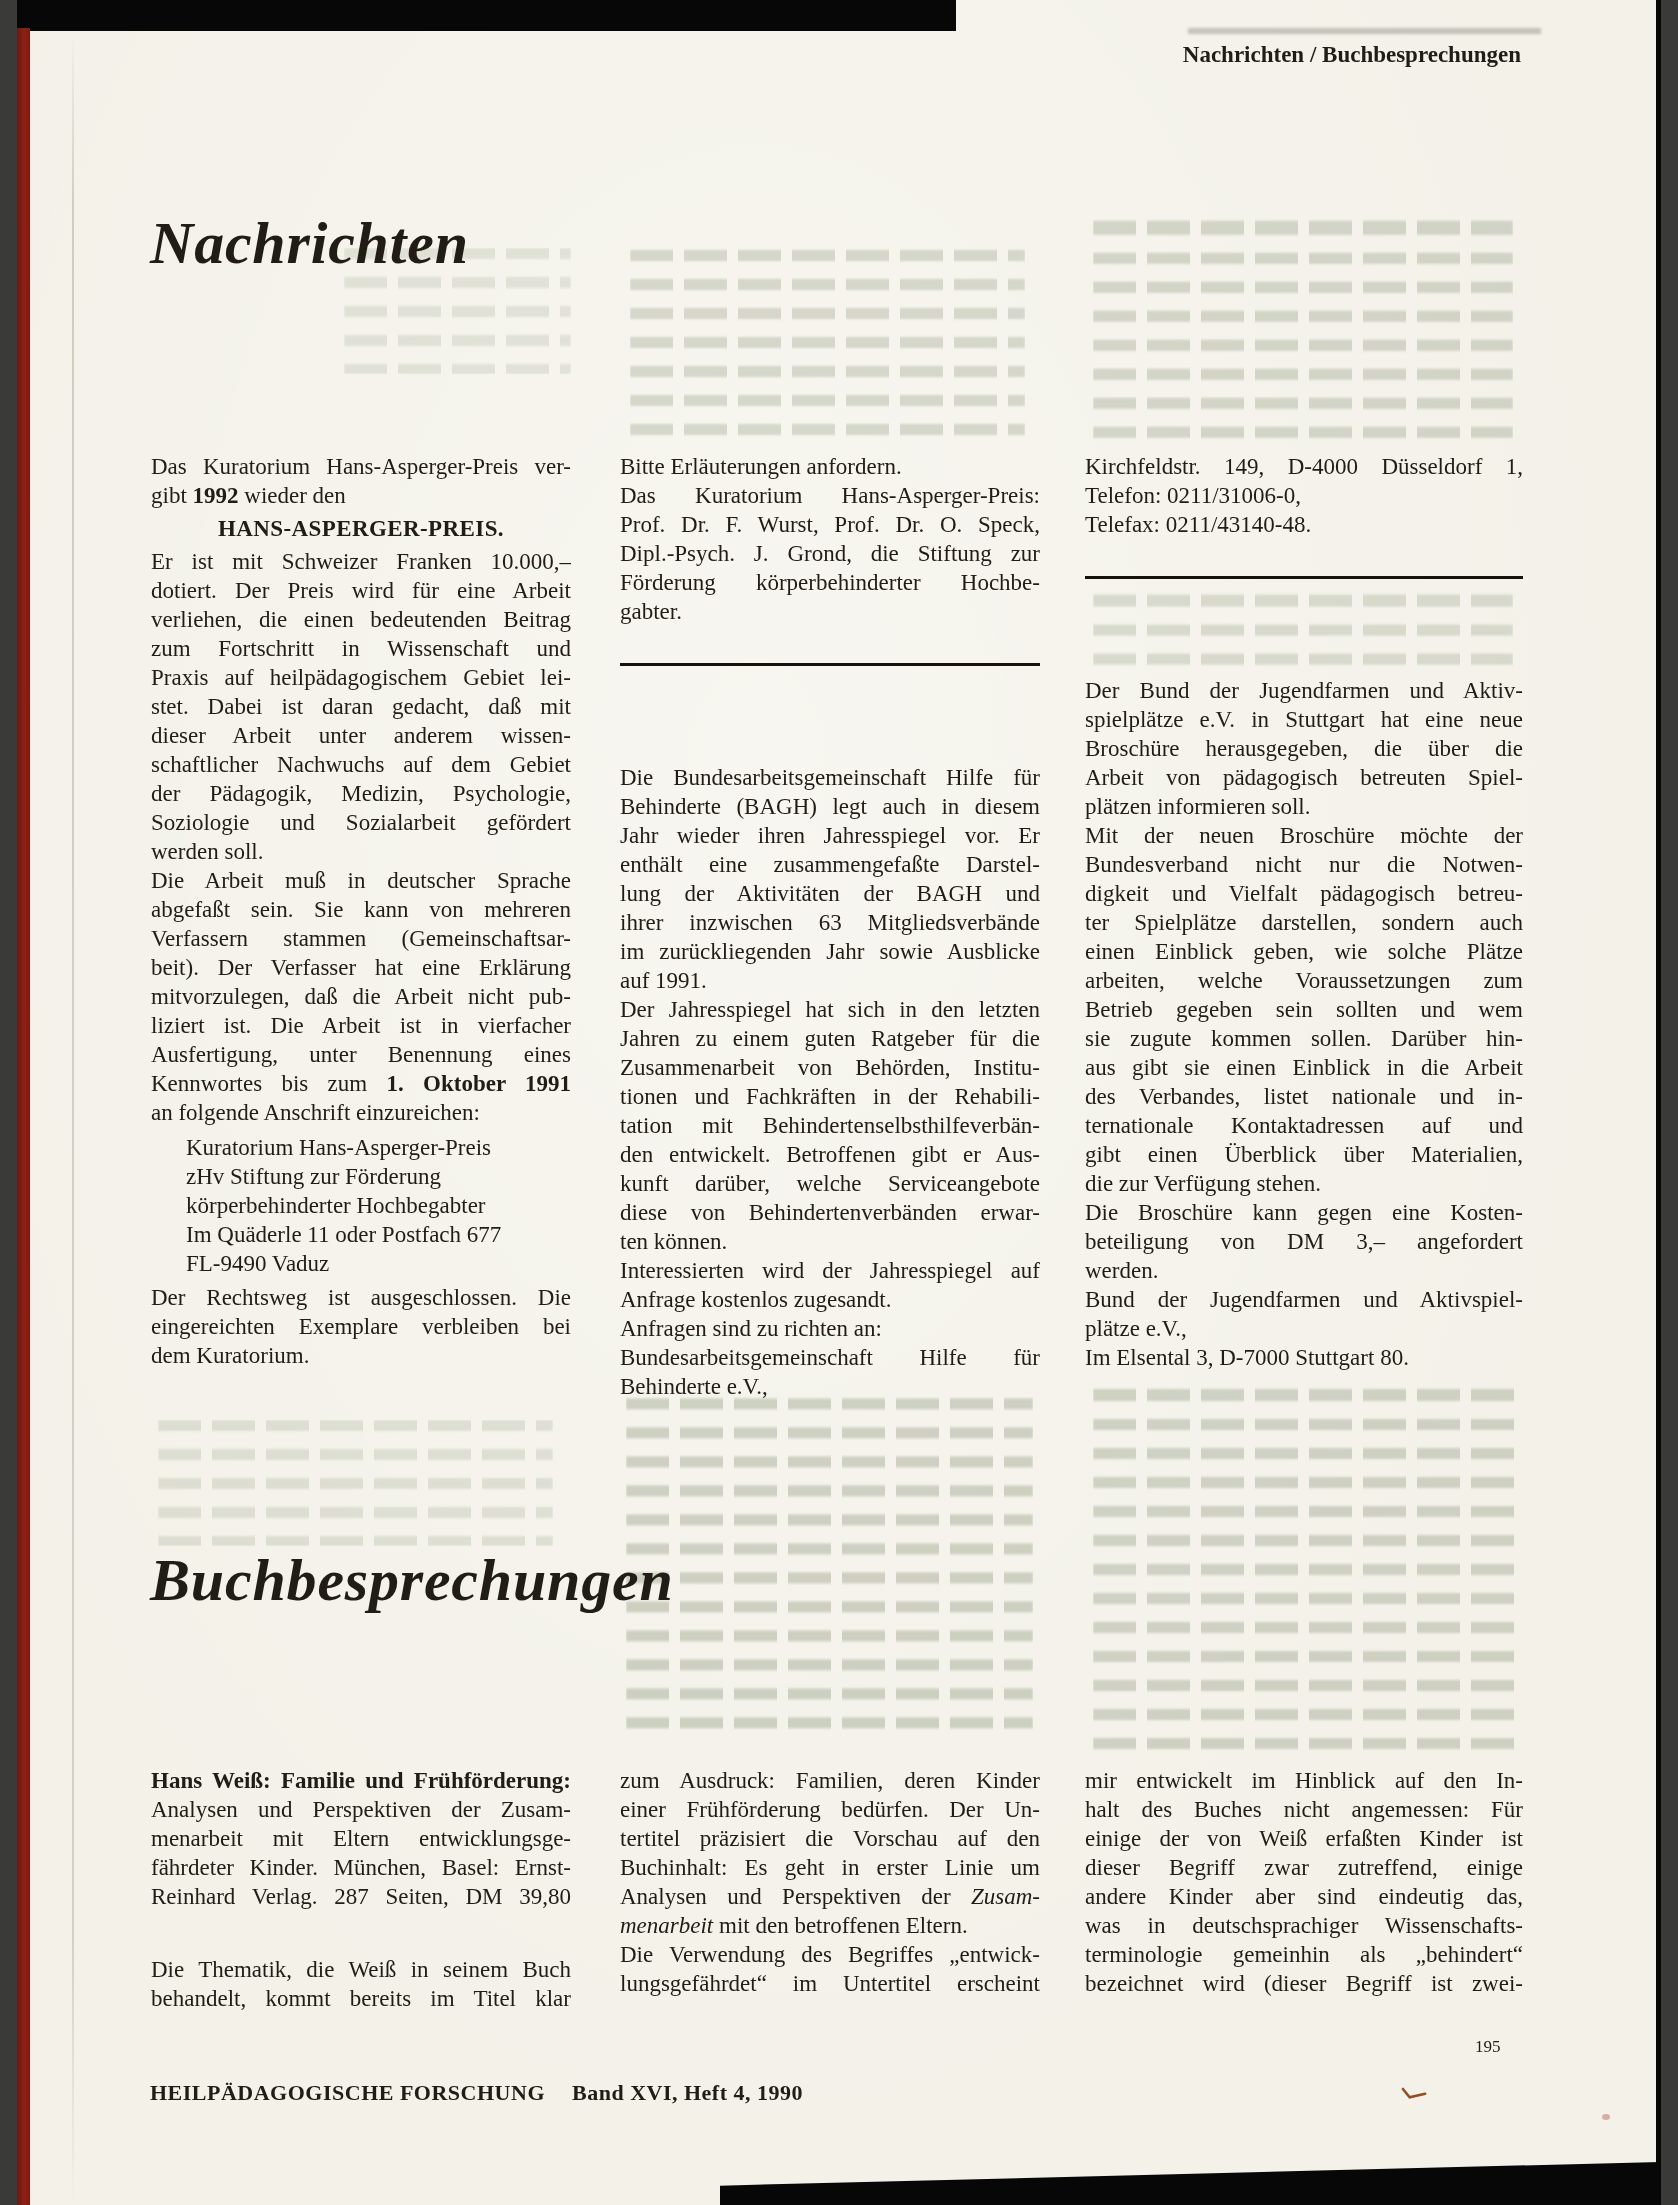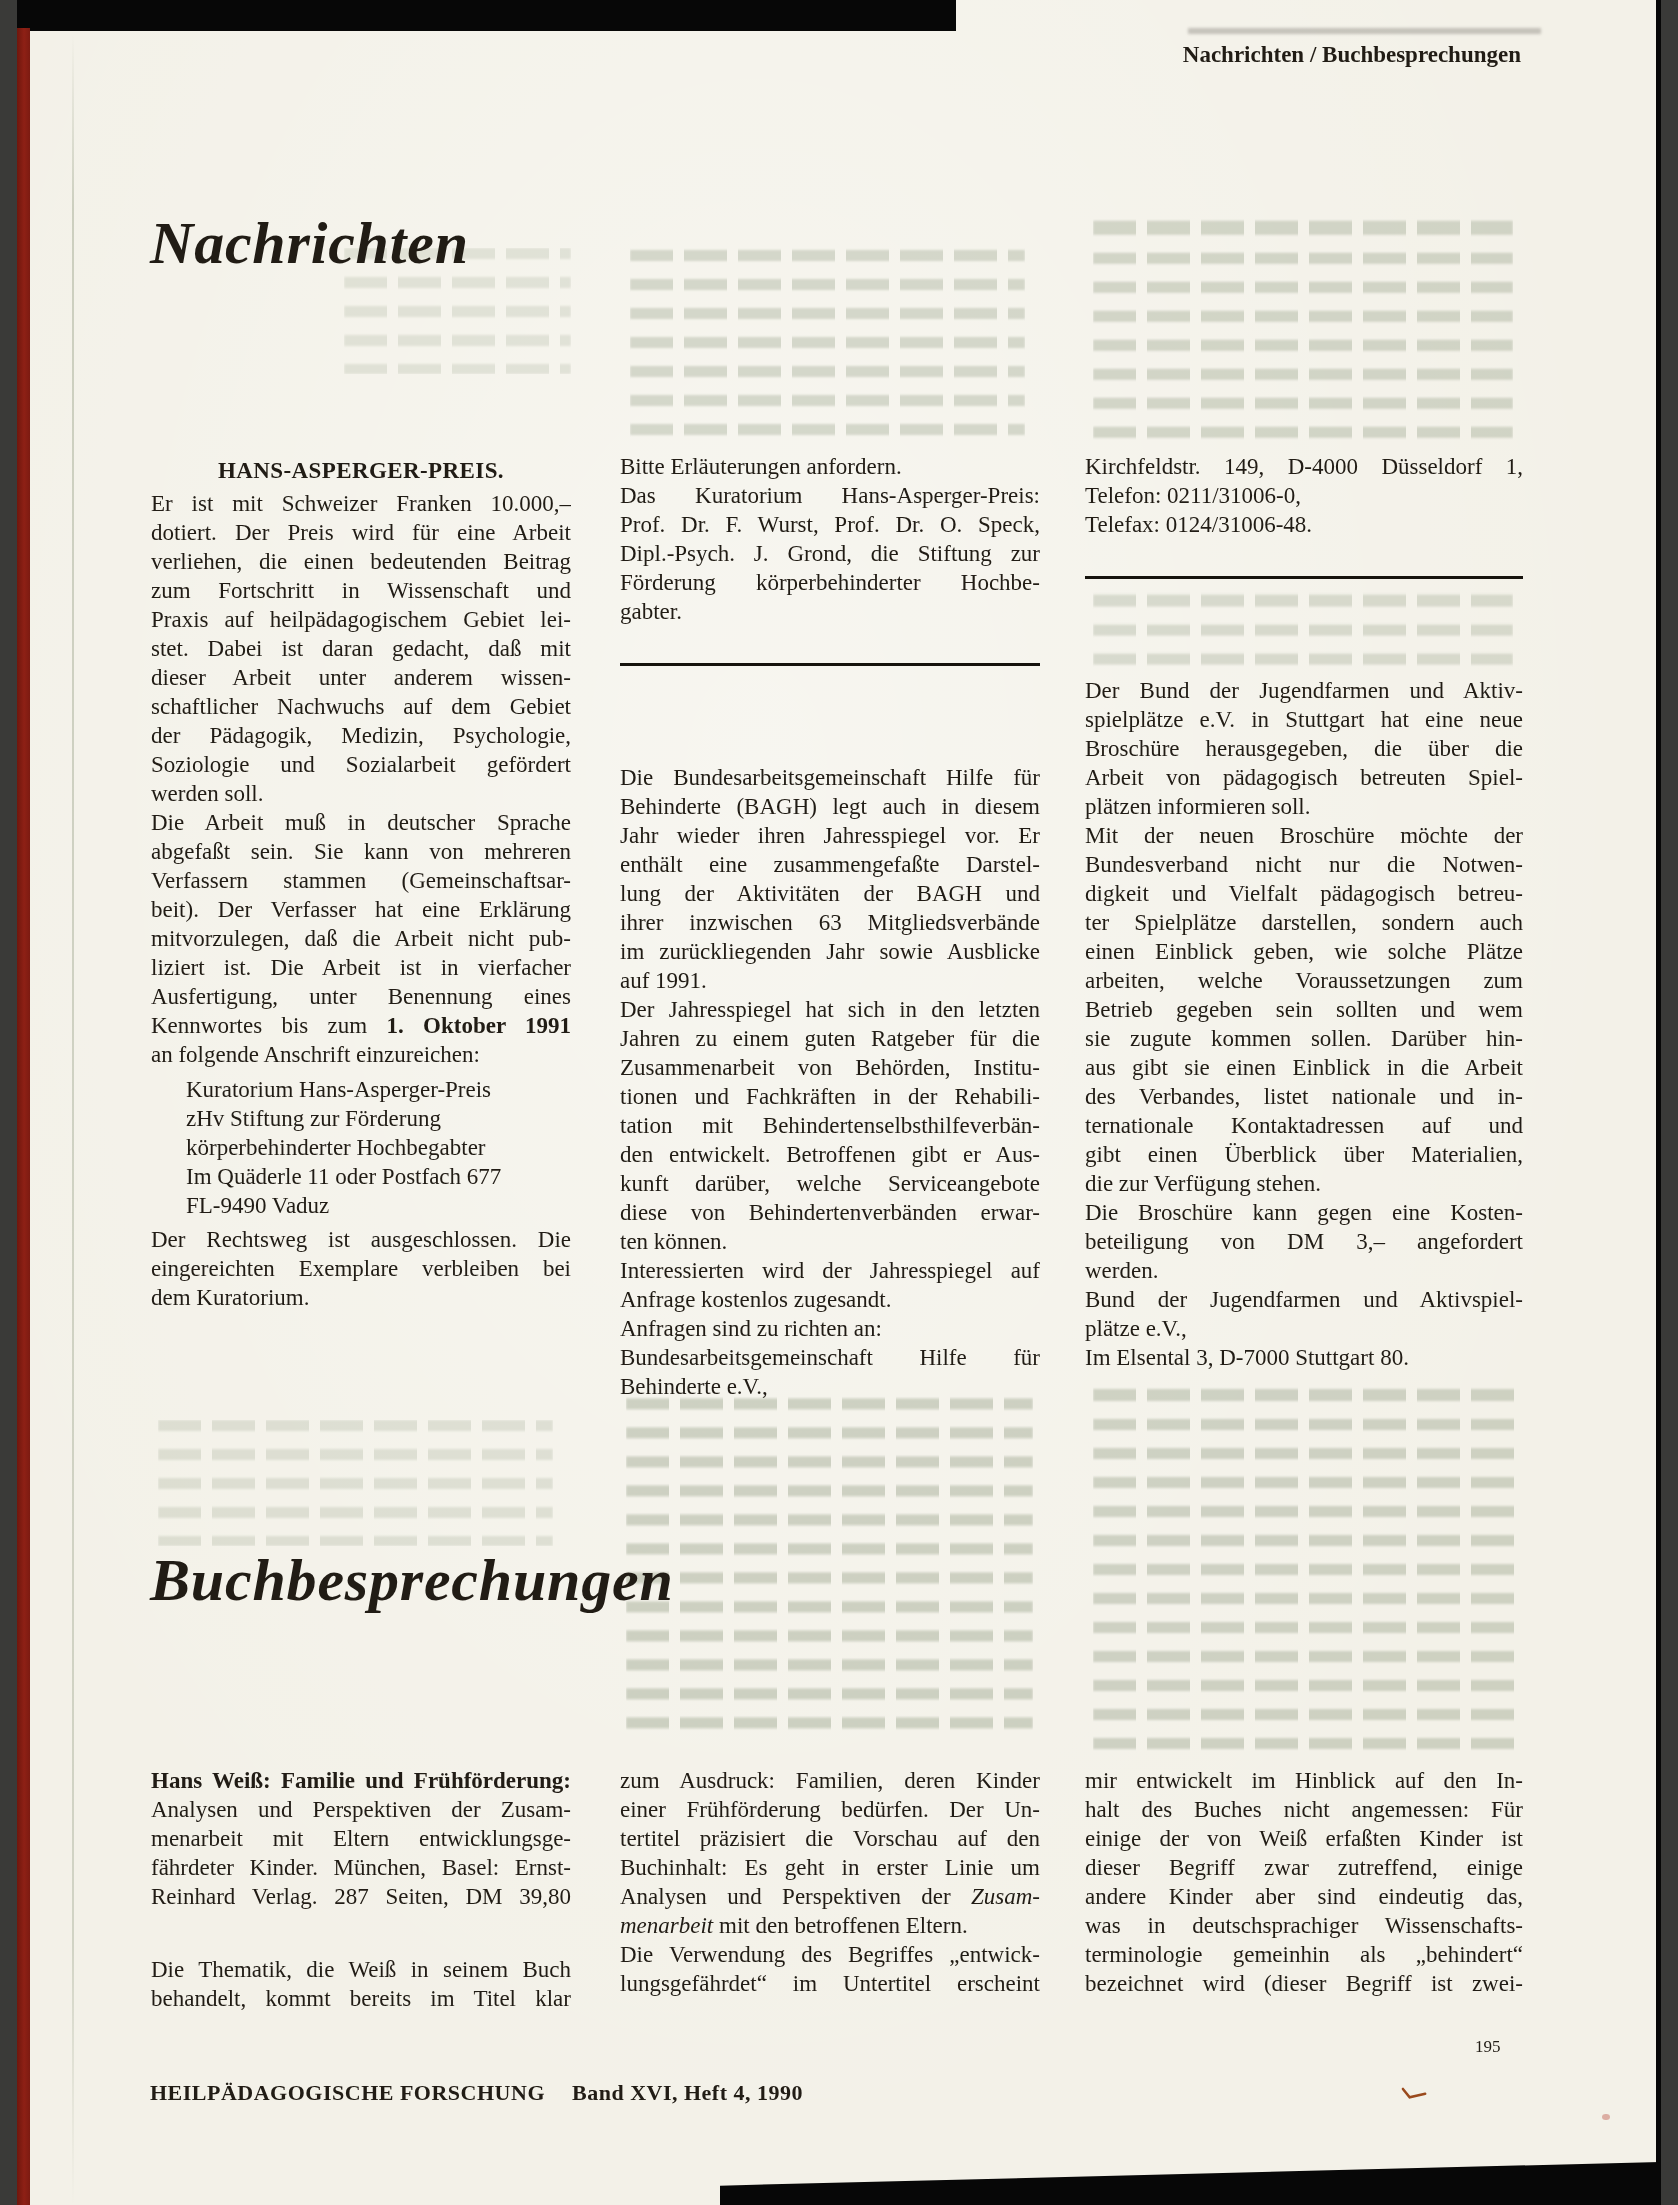--- a/index.html
+++ b/index.html
@@ -67,20 +67,24 @@
   <div class="bleed" style="left:1076px;top:1375px;width:424px;height:378px;opacity:.9;background-position:34px 15px;"></div>
   <div class="bleed" style="left:141px;top:1420px;width:395px;height:126px;opacity:.55;"></div>
 
   <div class="fold"></div>
   <div class="smudge"></div>
 
   <div class="running-head">Nachrichten / Buchbesprechungen</div>
 
   <h1 class="title t-nach">Nachrichten</h1>
   <div class="col" style="left:134px;top:452px;width:420px;">
+      <div class="para">
+        <div class="line">Das Kuratorium Hans-Asperger-Preis ver-</div>
+        <div class="line endl">gibt <b>1992</b> wieder den</div>
+      </div>
       <div class="bheading">HANS-ASPERGER-PREIS.</div>
       <div class="para">
         <div class="line">Er ist mit Schweizer Franken 10.000,–</div>
         <div class="line">dotiert. Der Preis wird für eine Arbeit</div>
         <div class="line">verliehen, die einen bedeutenden Beitrag</div>
         <div class="line">zum Fortschritt in Wissenschaft und</div>
         <div class="line">Praxis auf heilpädagogischem Gebiet lei-</div>
         <div class="line">stet. Dabei ist daran gedacht, daß mit</div>
         <div class="line">dieser Arbeit unter anderem wissen-</div>
         <div class="line">schaftlicher Nachwuchs auf dem Gebiet</div>
@@ -154,21 +158,21 @@
       </div>
       <div class="para">
         <div class="line">Bundesarbeitsgemeinschaft Hilfe für</div>
         <div class="line endl">Behinderte e.V.,</div>
       </div>
     </div>
   <div class="col" style="left:1068px;top:452px;width:438px;">
       <div class="para">
         <div class="line">Kirchfeldstr. 149, D-4000 Düsseldorf 1,</div>
         <div class="line endl">Telefon: 0211/31006-0,</div>
-        <div class="line endl">Telefax: 0124/31006-48.</div>
+        <div class="line endl">Telefax: 0211/43140-48.</div>
       </div>
       <div class="colrule"></div>
       <div class="para">
         <div class="line">Der Bund der Jugendfarmen und Aktiv-</div>
         <div class="line">spielplätze e.V. in Stuttgart hat eine neue</div>
         <div class="line">Broschüre herausgegeben, die über die</div>
         <div class="line">Arbeit von pädagogisch betreuten Spiel-</div>
         <div class="line endl">plätzen informieren soll.</div>
       </div>
       <div class="para">

